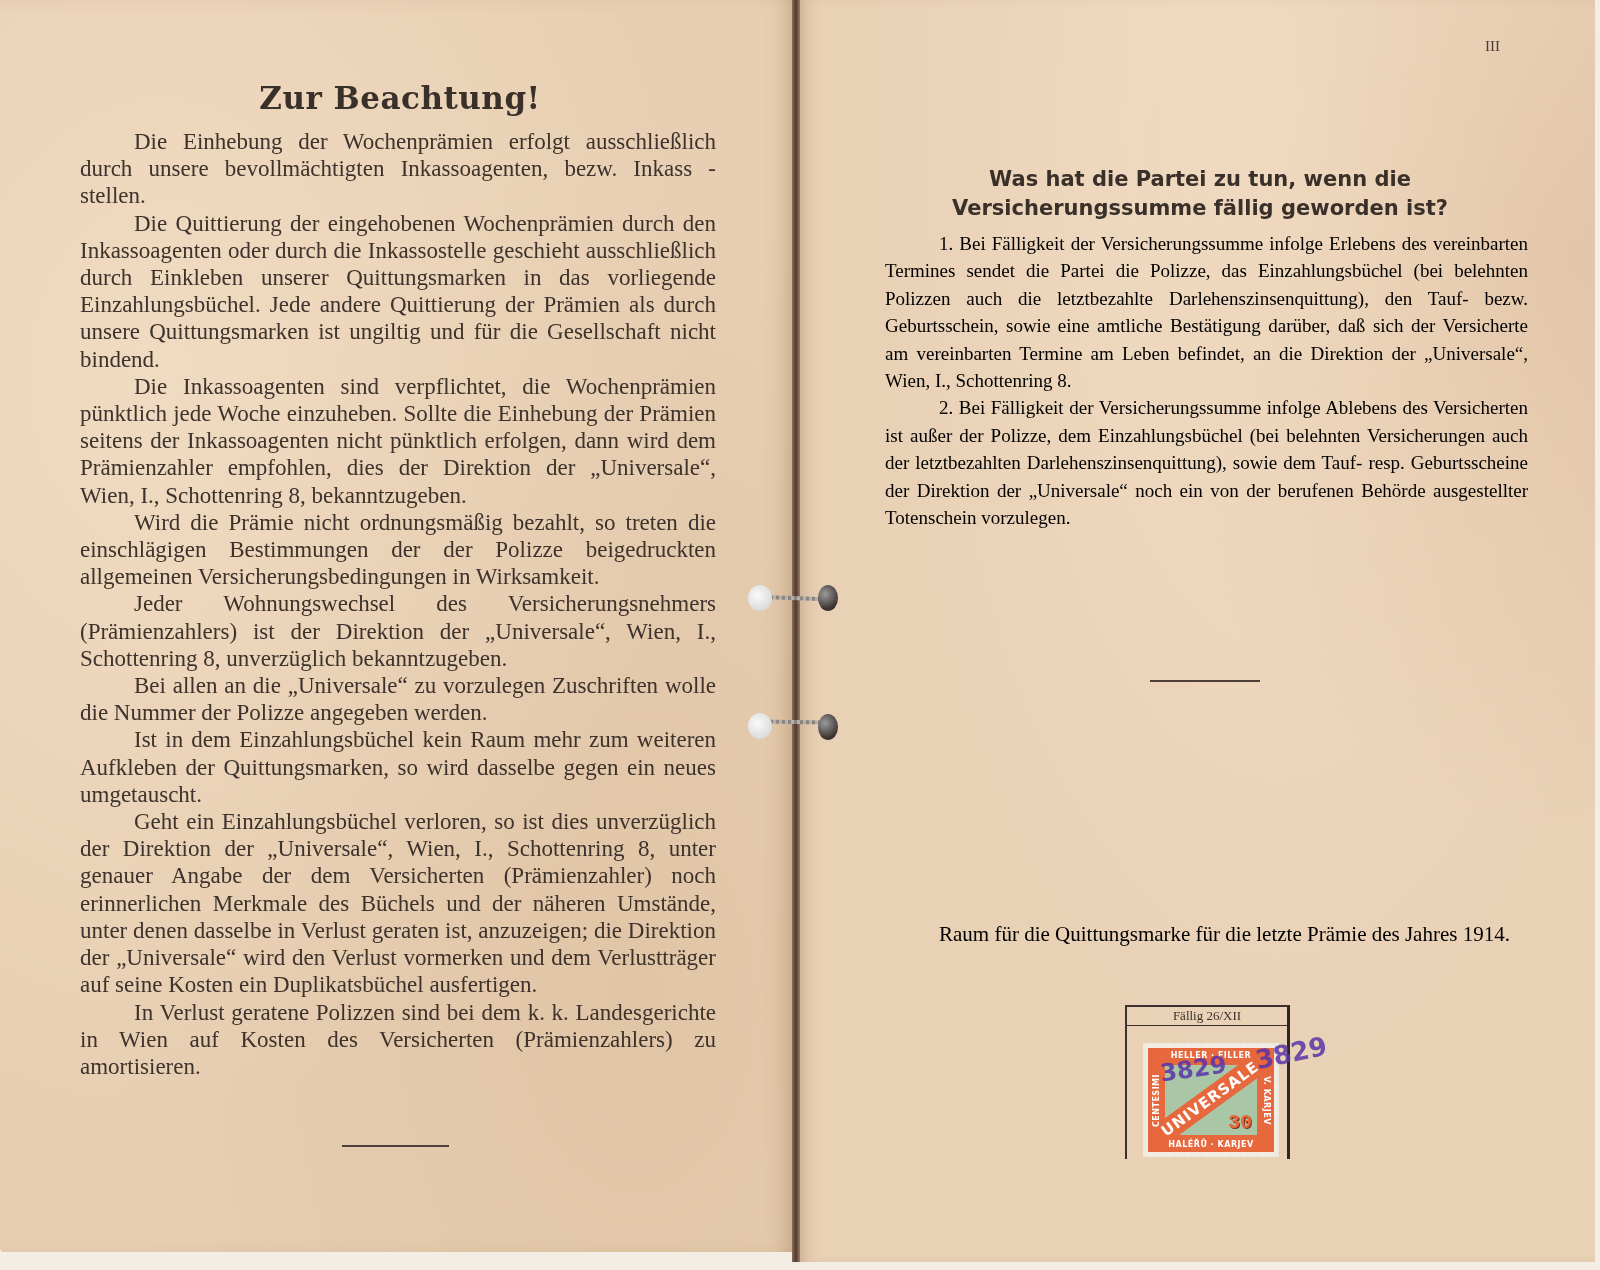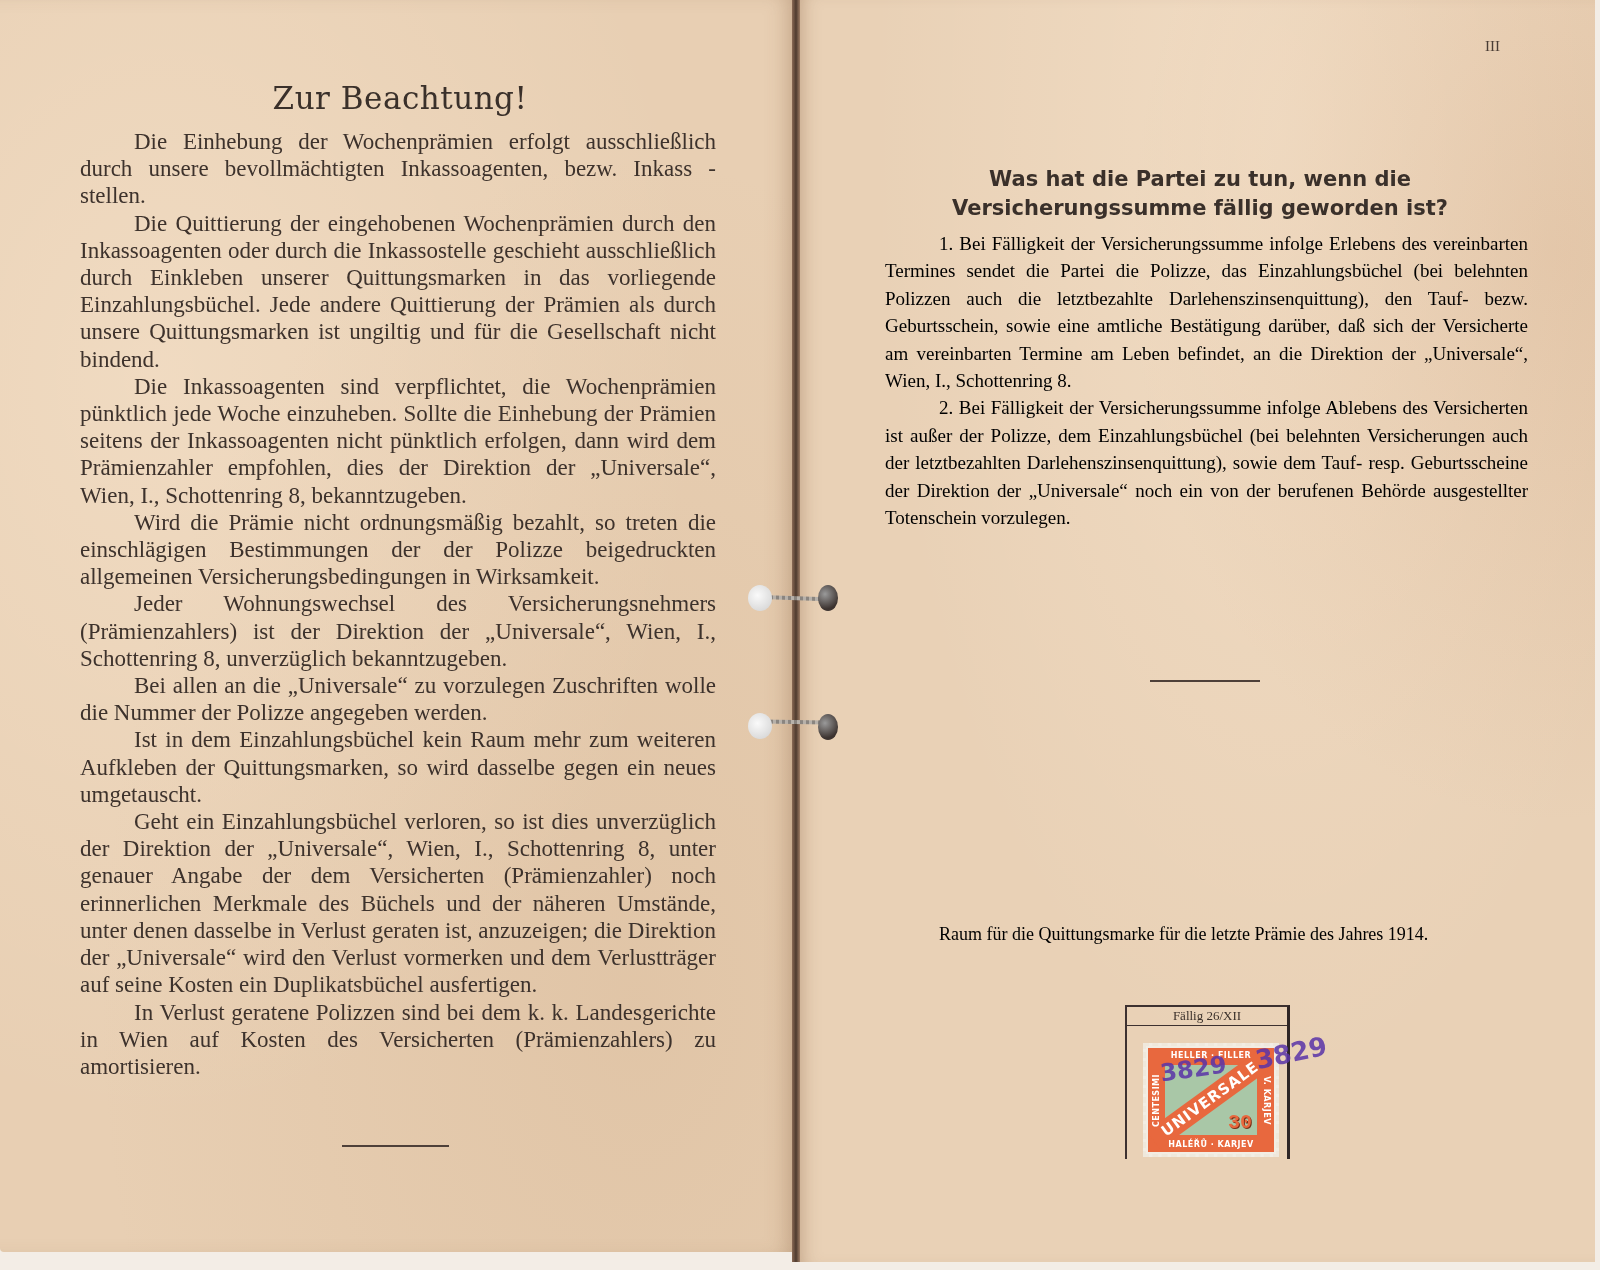--- a/index.html
+++ b/index.html
@@ -34,21 +34,21 @@
   .spine {
     position:absolute; left:792px; top:0; width:8px; height:1262px;
     background:linear-gradient(90deg,#8a6a55,#4e3a2e 50%,#9c7b63);
   }
   .page-number {
     position:absolute; right:95px; top:38px;
     font-size:15px; color:#4a3d35;
   }
   .title-left {
     position:absolute; left:80px; width:640px; top:80px;
-    text-align:center; font-family:"DejaVu Serif",serif; font-weight:normal;
+    text-align:center; font-family:"DejaVu Serif",serif; font-weight:bold;
     font-size:31px; color:#3a302a; letter-spacing:0.5px;
   }
   .body-left {
     position:absolute; left:80px; width:636px; top:128px;
     font-size:23px; line-height:27.2px; text-align:justify;
   }
   .body-left p, .body-right p { margin:0; text-indent:54px; }
   .title-right {
     position:absolute; left:880px; width:640px; top:165px;
     text-align:center; font-family:"DejaVu Sans",sans-serif; font-weight:bold;
@@ -56,21 +56,21 @@
   }
   .body-right {
     position:absolute; left:885px; width:643px; top:230px;
     font-size:19px; line-height:27.4px; text-align:justify;
   }
   .divider { position:absolute; height:2px; background:#4e4039; }
   .divider.left { left:342px; top:1145px; width:107px; }
   .divider.right { left:1150px; top:680px; width:110px; }
   .stamp-note {
     position:absolute; left:885px; width:643px; top:920px;
-    font-size:18px; line-height:28px; text-align:justify;
+    font-size:21px; line-height:28px; text-align:justify;
   }
   .stamp-note p { margin:0; text-indent:54px; }
   .stamp-frame {
     position:absolute; left:1125px; top:1005px; width:160px; height:152px;
     border-left:2px solid #3d3130; border-right:3px solid #2e2525;
     border-top:2px solid #3d3130;
   }
   .stamp-due {
     position:absolute; left:0; right:0; top:0; height:18px;
     border-bottom:1.5px solid #3d3130;

